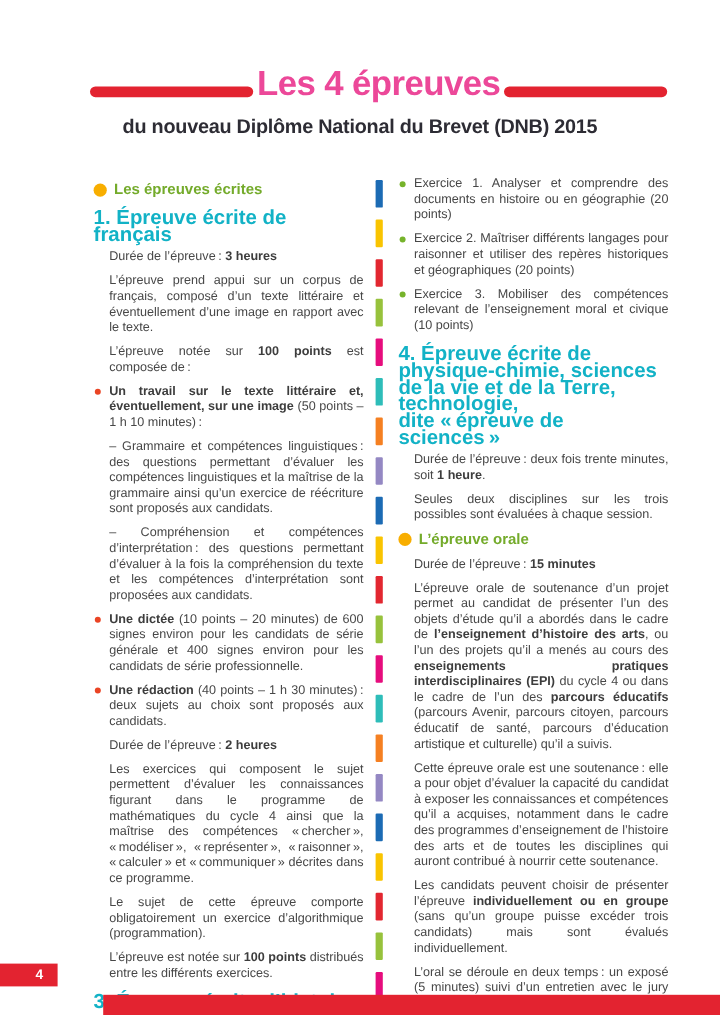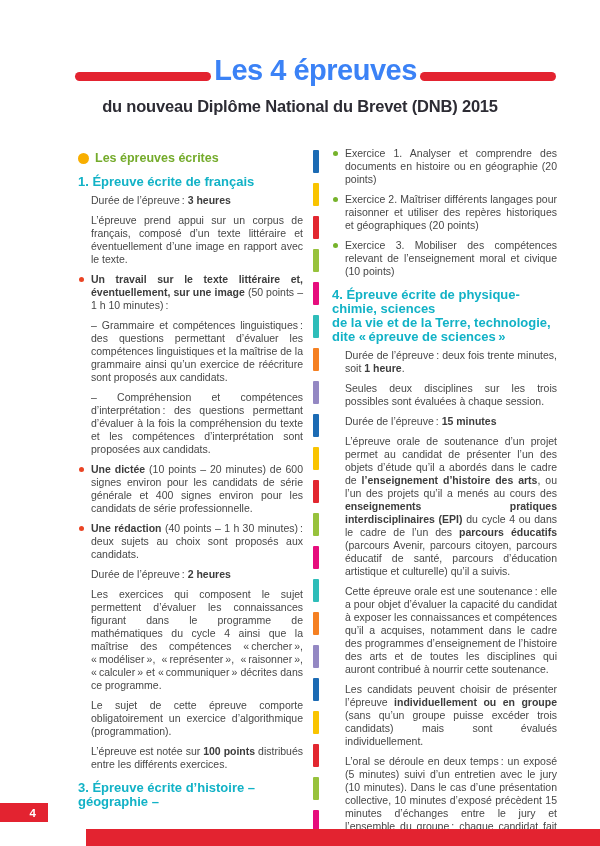--- a/index.html
+++ b/index.html
@@ -6,33 +6,33 @@
   body{
     width:600px;height:846px;position:relative;overflow:hidden;
     font-family:"Liberation Sans","DejaVu Sans",sans-serif;
     -webkit-font-smoothing:antialiased;
   }
   .page{position:absolute;inset:0;background:#fff;}
 
   
   .title-row{position:absolute;left:75px;right:44px;top:56px;display:flex;align-items:flex-end;}
   .title-rule{height:9px;border-radius:4.5px;background:var(--red);flex:1;margin-bottom:4px;}
-  .doc-title{font-size:29px;font-weight:bold;color:#3b82f6;line-height:1;letter-spacing:-0.5px;white-space:nowrap;padding:0 3px;}
+  .doc-title{font-size:29px;font-weight:bold;color:#ec4899;line-height:1;letter-spacing:-0.5px;white-space:nowrap;padding:0 3px;}
   .doc-subtitle{position:absolute;left:0;right:0;top:97px;text-align:center;font-size:16.5px;font-weight:bold;color:#2d2c34;letter-spacing:-0.2px;}
 
   
   .col{position:absolute;top:147px;width:225px;font-size:10.5px;line-height:13px;color:#474747;text-align:justify;hyphens:auto;}
   .col-left{left:78px;}
   .col-right{left:332px;}
 
   .lead{display:flex;align-items:center;margin:5px 0 8px;text-align:right;}
   .lead-dot{width:11px;height:11px;border-radius:50%;background:var(--orange-dot);margin-right:6px;flex:none;}
   .lead-text{color:var(--green);font-weight:bold;font-size:12.5px;line-height:13px;}
 
-  .head{color:var(--cyan);font-weight:bold;font-size:13px;line-height:14px;margin:10px 0 5px;text-align:left;}
+  .head{color:var(--cyan);font-weight:bold;font-size:17px;line-height:14px;margin:10px 0 5px;text-align:left;}
 
   p{margin:0 0 7px;}
   .para,.dash{padding-left:13px;}
   .bullet{position:relative;padding-left:13px;}
   .bullet .dot{position:absolute;left:1px;top:4px;width:5px;height:5px;border-radius:50%;}
   b{font-weight:bold;color:#3d3d3d;}
 
   
   .divider{position:absolute;left:313px;top:150px;display:flex;flex-direction:column;gap:10px;}
   .seg{width:6px;height:23px;border-radius:1px;}
@@ -56,20 +56,21 @@
   <div class="doc-subtitle">du nouveau Diplôme National du Brevet (DNB) 2015</div>
 
   <div class="col col-left" id="col-left">
       <div class="lead">
         <span class="lead-dot"></span>
         <span class="lead-text">Les épreuves écrites</span>
       </div>
       <div class="head"><span>1. Épreuve écrite de français</span></div>
       <p class="para"><span>Durée de l’épreuve : </span><b>3 heures</b></p>
       <p class="para"><span>L’épreuve prend appui sur un corpus de français, composé d’un texte littéraire et éventuellement d’une image en rapport avec le texte.</span></p>
+      <p class="para"><span>L’épreuve notée sur </span><b>100 points</b><span> est composée de :</span></p>
       <p class="bullet"><span class="dot" style="background: rgb(234, 68, 36);"></span><b>Un travail sur le texte littéraire et, éventuellement, sur une image</b><span> (50 points – 1 h 10 minutes) :</span></p>
       <p class="dash"><span>– Grammaire et compétences linguistiques : des questions permettant d’évaluer les compétences linguistiques et la maîtrise de la grammaire ainsi qu’un exercice de réécriture sont proposés aux candidats.</span></p>
       <p class="dash"><span>– Compréhension et compétences d’interprétation : des questions permettant d’évaluer à la fois la compréhension du texte et les compétences d’interprétation sont proposées aux candidats.</span></p>
       <p class="bullet"><span class="dot" style="background: rgb(234, 68, 36);"></span><b>Une dictée</b><span> (10 points – 20 minutes) de 600 signes environ pour les candidats de série générale et 400 signes environ pour les candidats de série professionnelle.</span></p>
       <p class="bullet"><span class="dot" style="background: rgb(234, 68, 36);"></span><b>Une rédaction</b><span> (40 points – 1 h 30 minutes) : deux sujets au choix sont proposés aux candidats.</span></p>
       <p class="para"><span>Durée de l’épreuve : </span><b>2 heures</b></p>
       <p class="para"><span>Les exercices qui composent le sujet permettent d’évaluer les connaissances figurant dans le programme de mathématiques du cycle 4 ainsi que la maîtrise des compétences « chercher », « modéliser », « représenter », « raisonner », « calculer » et « communiquer » décrites dans ce programme.</span></p>
       <p class="para"><span>Le sujet de cette épreuve comporte obligatoirement un exercice d’algorithmique (programmation).</span></p>
       <p class="para"><span>L’épreuve est notée sur </span><b>100 points</b><span> distribués entre les différents exercices.</span></p>
       <div class="head"><span>3. Épreuve écrite d’histoire – géographie –</span><br></div>
@@ -97,20 +98,24 @@
       <span class="seg" style="background: rgb(151, 194, 60);"></span>
       <span class="seg" style="background: rgb(230, 13, 125);"></span>
     </div>
   <div class="col col-right" id="col-right">
       <p class="bullet"><span class="dot" style="background: rgb(118, 179, 43);"></span><span>Exercice 1. Analyser et comprendre des documents en histoire ou en géographie (20 points)</span></p>
       <p class="bullet"><span class="dot" style="background: rgb(118, 179, 43);"></span><span>Exercice 2. Maîtriser différents langages pour raisonner et utiliser des repères historiques et géographiques (20 points)</span></p>
       <p class="bullet"><span class="dot" style="background: rgb(118, 179, 43);"></span><span>Exercice 3. Mobiliser des compétences relevant de l’enseignement moral et civique (10 points)</span></p>
       <div class="head"><span>4. Épreuve écrite de physique-chimie, sciences</span><br><span>de la vie et de la Terre, technologie,</span><br><span>dite « épreuve de sciences »</span></div>
       <p class="para"><span>Durée de l’épreuve : deux fois trente minutes, soit </span><b>1 heure</b><span>.</span></p>
       <p class="para"><span>Seules deux disciplines sur les trois possibles sont évaluées à chaque session.</span></p>
+      <div class="lead">
+        <span class="lead-dot"></span>
+        <span class="lead-text">L’épreuve orale</span>
+      </div>
       <p class="para"><span>Durée de l’épreuve : </span><b>15 minutes</b></p>
       <p class="para"><span>L’épreuve orale de soutenance d’un projet permet au candidat de présenter l’un des objets d’étude qu’il a abordés dans le cadre de </span><b>l’enseignement d’histoire des arts</b><span>, ou l’un des projets qu’il a menés au cours des </span><b>enseignements pratiques interdisciplinaires (EPI)</b><span> du cycle 4 ou dans le cadre de l’un des </span><b>parcours éducatifs</b><span> (parcours Avenir, parcours citoyen, parcours éducatif de santé, parcours d’éducation artistique et culturelle) qu’il a suivis.</span></p>
       <p class="para"><span>Cette épreuve orale est une soutenance : elle a pour objet d’évaluer la capacité du candidat à exposer les connaissances et compétences qu’il a acquises, notamment dans le cadre des programmes d’enseignement de l’histoire des arts et de toutes les disciplines qui auront contribué à nourrir cette soutenance.</span></p>
       <p class="para"><span>Les candidats peuvent choisir de présenter l’épreuve </span><b>individuellement ou en groupe</b><span> (sans qu’un groupe puisse excéder trois candidats) mais sont évalués individuellement.</span></p>
       <p class="para"><span>L’oral se déroule en deux temps : un exposé (5 minutes) suivi d’un entretien avec le jury (10 minutes). Dans le cas d’une présentation collective, 10 minutes d’exposé précèdent 15 minutes d’échanges entre le jury et l’ensemble du groupe ; chaque candidat fait l’objet d’une évaluation individuelle.</span></p>
     </div>
 
   <div class="page-num">4</div>
   <div class="footer-bar"></div>
 </div>

